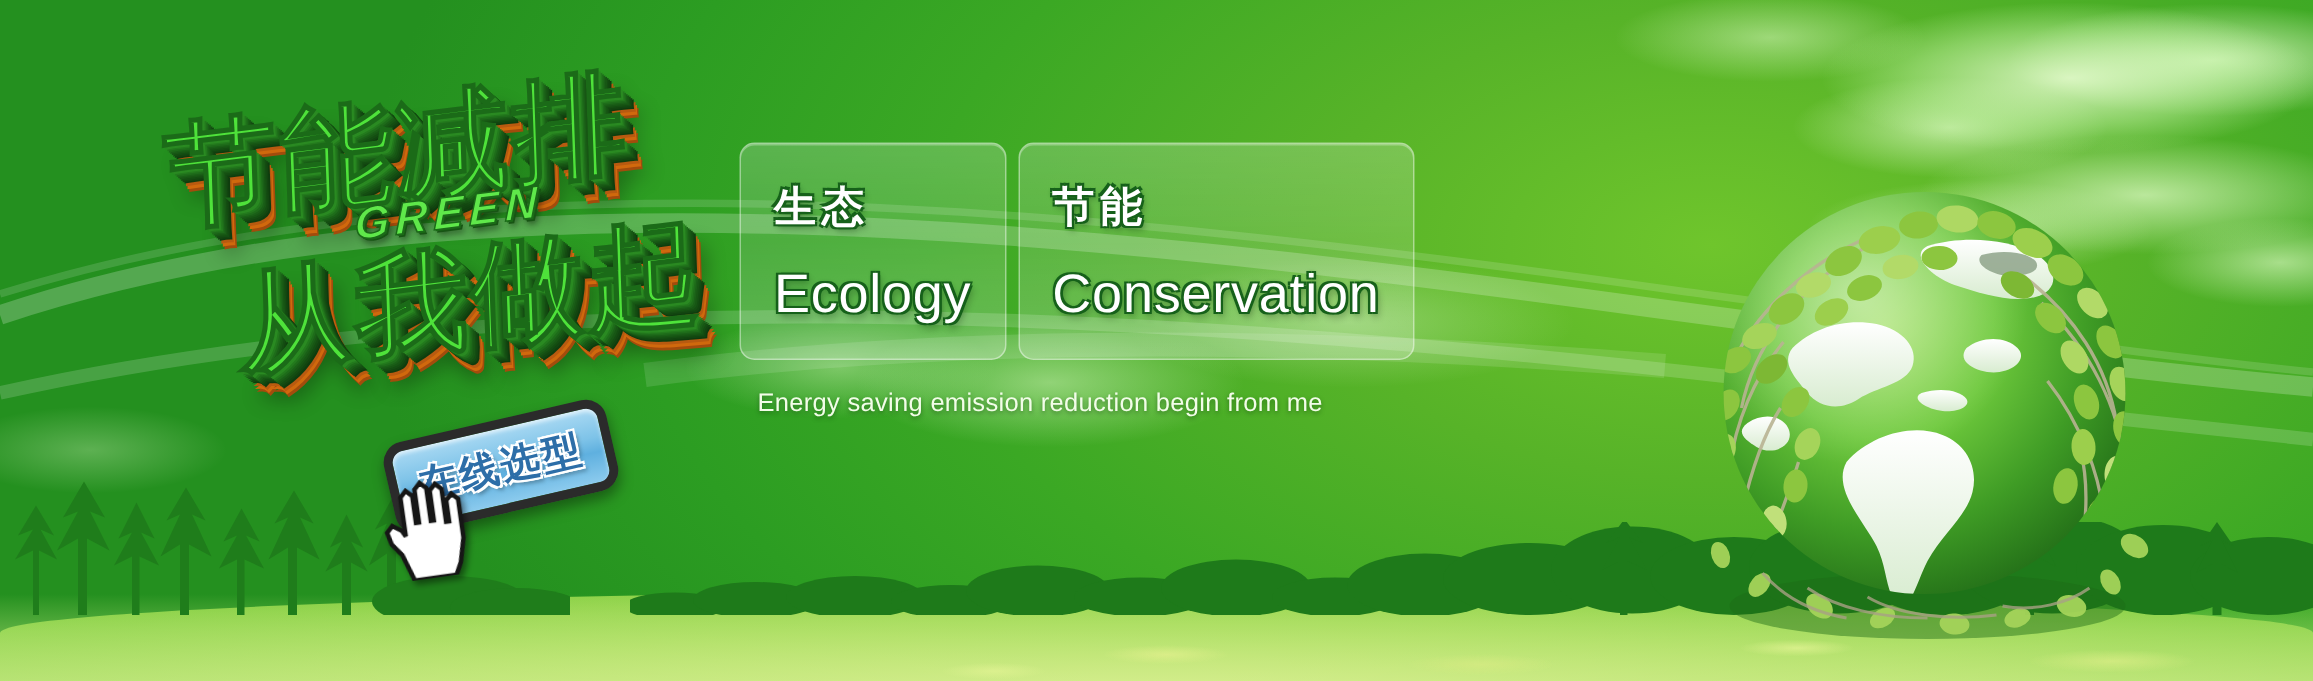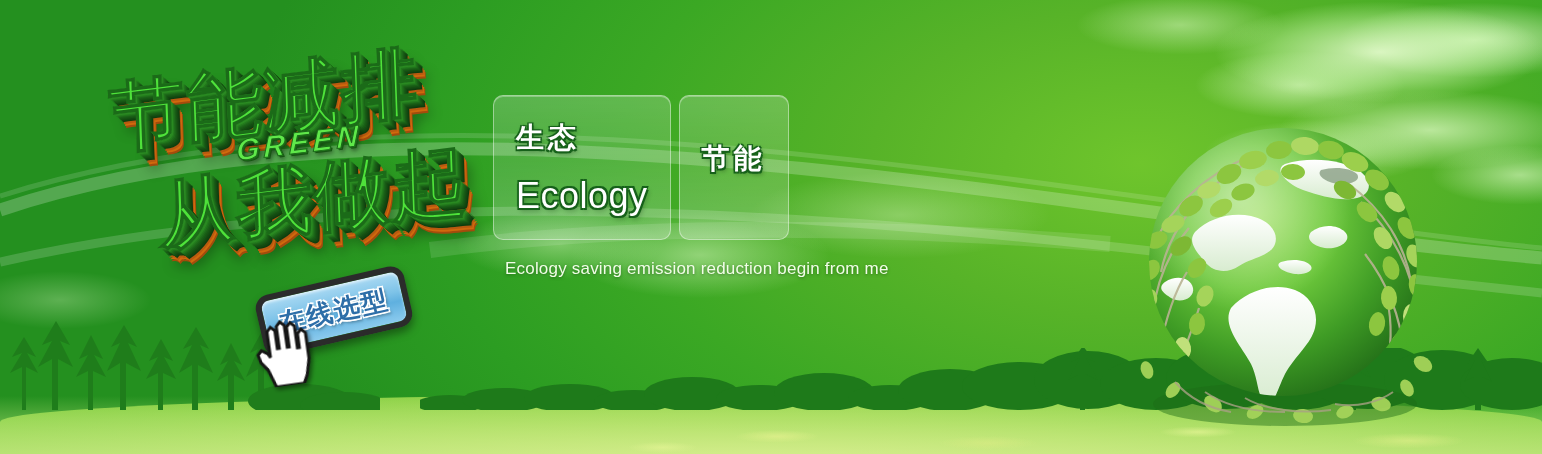--- a/index.html
+++ b/index.html
@@ -369,24 +369,25 @@
     <div class="hl-line hl-2">从我做起</div>
   </div>
 
   <div class="cards">
     <div class="card">
       <div class="card-cn">生态</div>
       <div class="card-en">Ecology</div>
     </div>
     <div class="card">
       <div class="card-cn">节能</div>
+      <div class="card-en">Conservation</div>
     </div>
   </div>
 
-  <div class="subtitle">Ecology saving emission reduction begin from me</div>
+  <div class="subtitle">Energy saving emission reduction begin from me</div>
 
   <div class="cta-wrap">
     <div class="cta">
       <span class="cta-label">在线选型</span>
     </div>
     <svg class="cursor-hand" viewBox="0 0 60 66">
       <path d="M20,66 L14,48 L8,40 L6,32 L10,28 L16,32 L18,36 L18,10 L22,6 L26,10 L26,28 L28,28 L28,6 L32,2 L36,6 L36,28 L38,28 L38,8 L42,4 L46,8 L46,30 L48,30 L48,16 L52,12 L56,16 L56,42 L52,58 L48,66 Z" fill="#ffffff" stroke="#161616" stroke-width="3" stroke-linejoin="miter"></path>
     </svg>
   </div>
 

